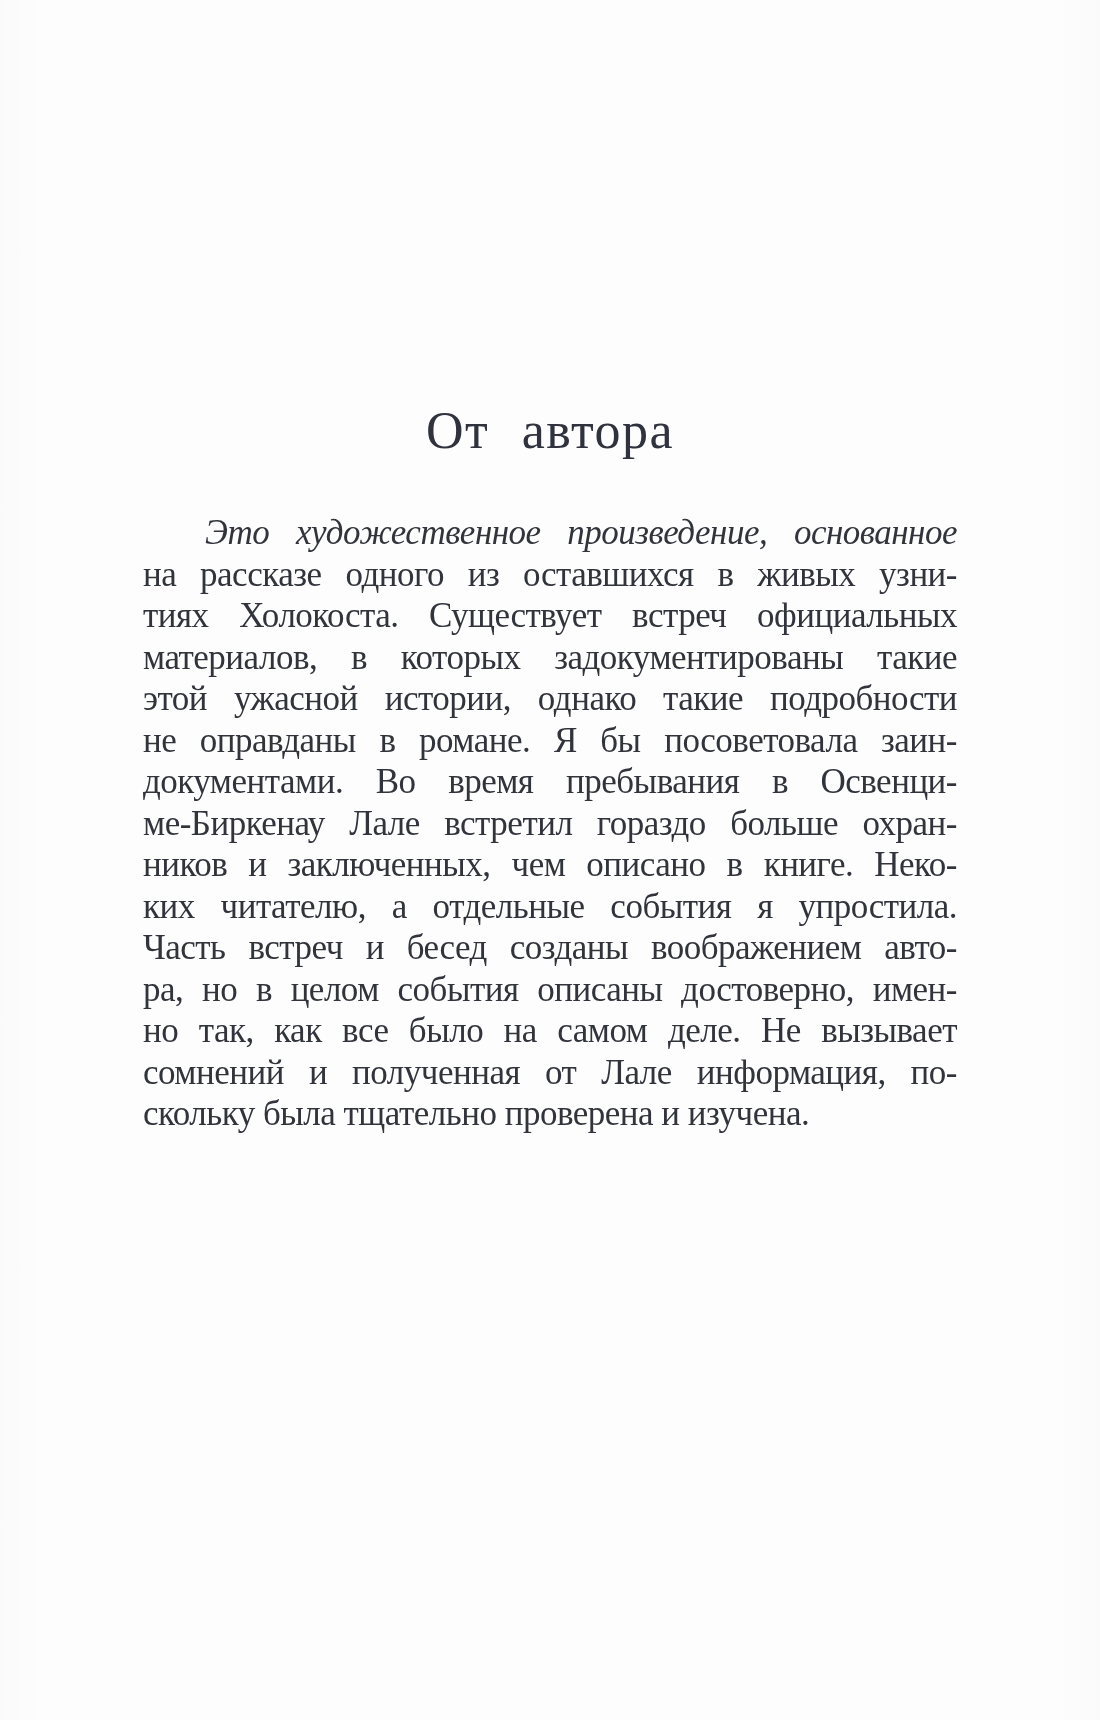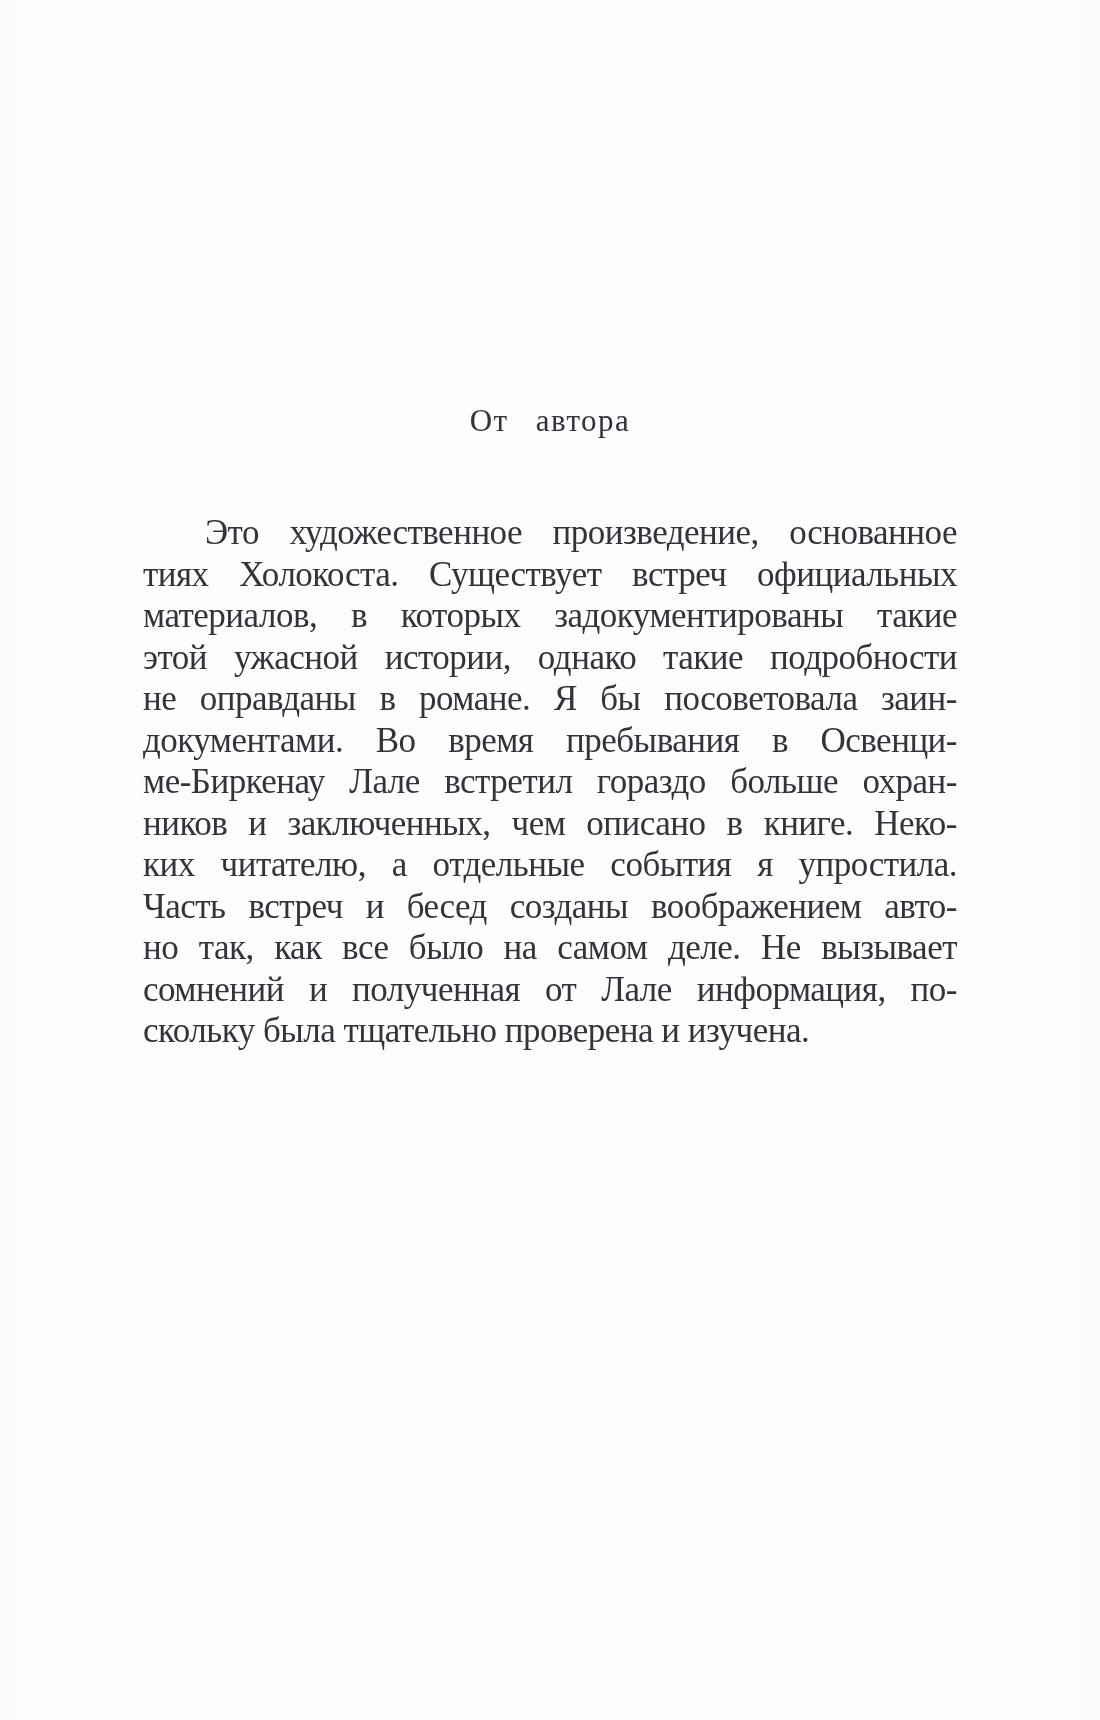--- a/index.html
+++ b/index.html
@@ -20,21 +20,21 @@
     background:
       linear-gradient(90deg, rgba(0,0,0,0.012) 0%, rgba(0,0,0,0) 4%, rgba(0,0,0,0) 96%, rgba(0,0,0,0.012) 100%),
       #fdfdfd;
   }
   .chapter-title {
     position: absolute;
     top: 405px;
     left: 143px;
     width: 814px;
     text-align: center;
-    font-size: 31px;
+    font-size: 52px;
     line-height: 1;
     letter-spacing: 1.5px;
     word-spacing: 18px;
     color: #30333e;
   }
   .paragraph {
     position: absolute;
     top: 512px;
     left: 143px;
     width: 814px;
@@ -44,39 +44,42 @@
   }
   .line {
     height: 41.5px;
     line-height: 41.5px;
     white-space: nowrap;
     text-align: justify;
     text-align-last: justify;
   }
   .line.first {
     text-indent: 62px;
+    font-style: italic;
   }
   .line.last {
     text-align-last: left;
   }
 </style>
 </head>
 <body>
 
 <div class="page">
   <h1 class="chapter-title" style="margin:0; font-weight:normal;">От автора</h1>
 
   <div class="paragraph">
       <div class="line first">Это художественное произведение, основанное</div>
+      <div class="line">на рассказе одного из оставшихся в живых узни-</div>
       <div class="line">тиях Холокоста. Существует встреч официальных</div>
       <div class="line">материалов, в которых задокументированы такие</div>
       <div class="line">этой ужасной истории, однако такие подробности</div>
       <div class="line">не оправданы в романе. Я бы посоветовала заин-</div>
       <div class="line">документами. Во время пребывания в Освенци-</div>
       <div class="line">ме-Биркенау Лале встретил гораздо больше охран-</div>
       <div class="line">ников и заключенных, чем описано в книге. Неко-</div>
       <div class="line">ких читателю, а отдельные события я упростила.</div>
       <div class="line">Часть встреч и бесед созданы воображением авто-</div>
+      <div class="line">ра, но в целом события описаны достоверно, имен-</div>
       <div class="line">но так, как все было на самом деле. Не вызывает</div>
       <div class="line">сомнений и полученная от Лале информация, по-</div>
       <div class="line last">скольку была тщательно проверена и изучена.</div>
     </div>
 </div>
 
 </body></html>

